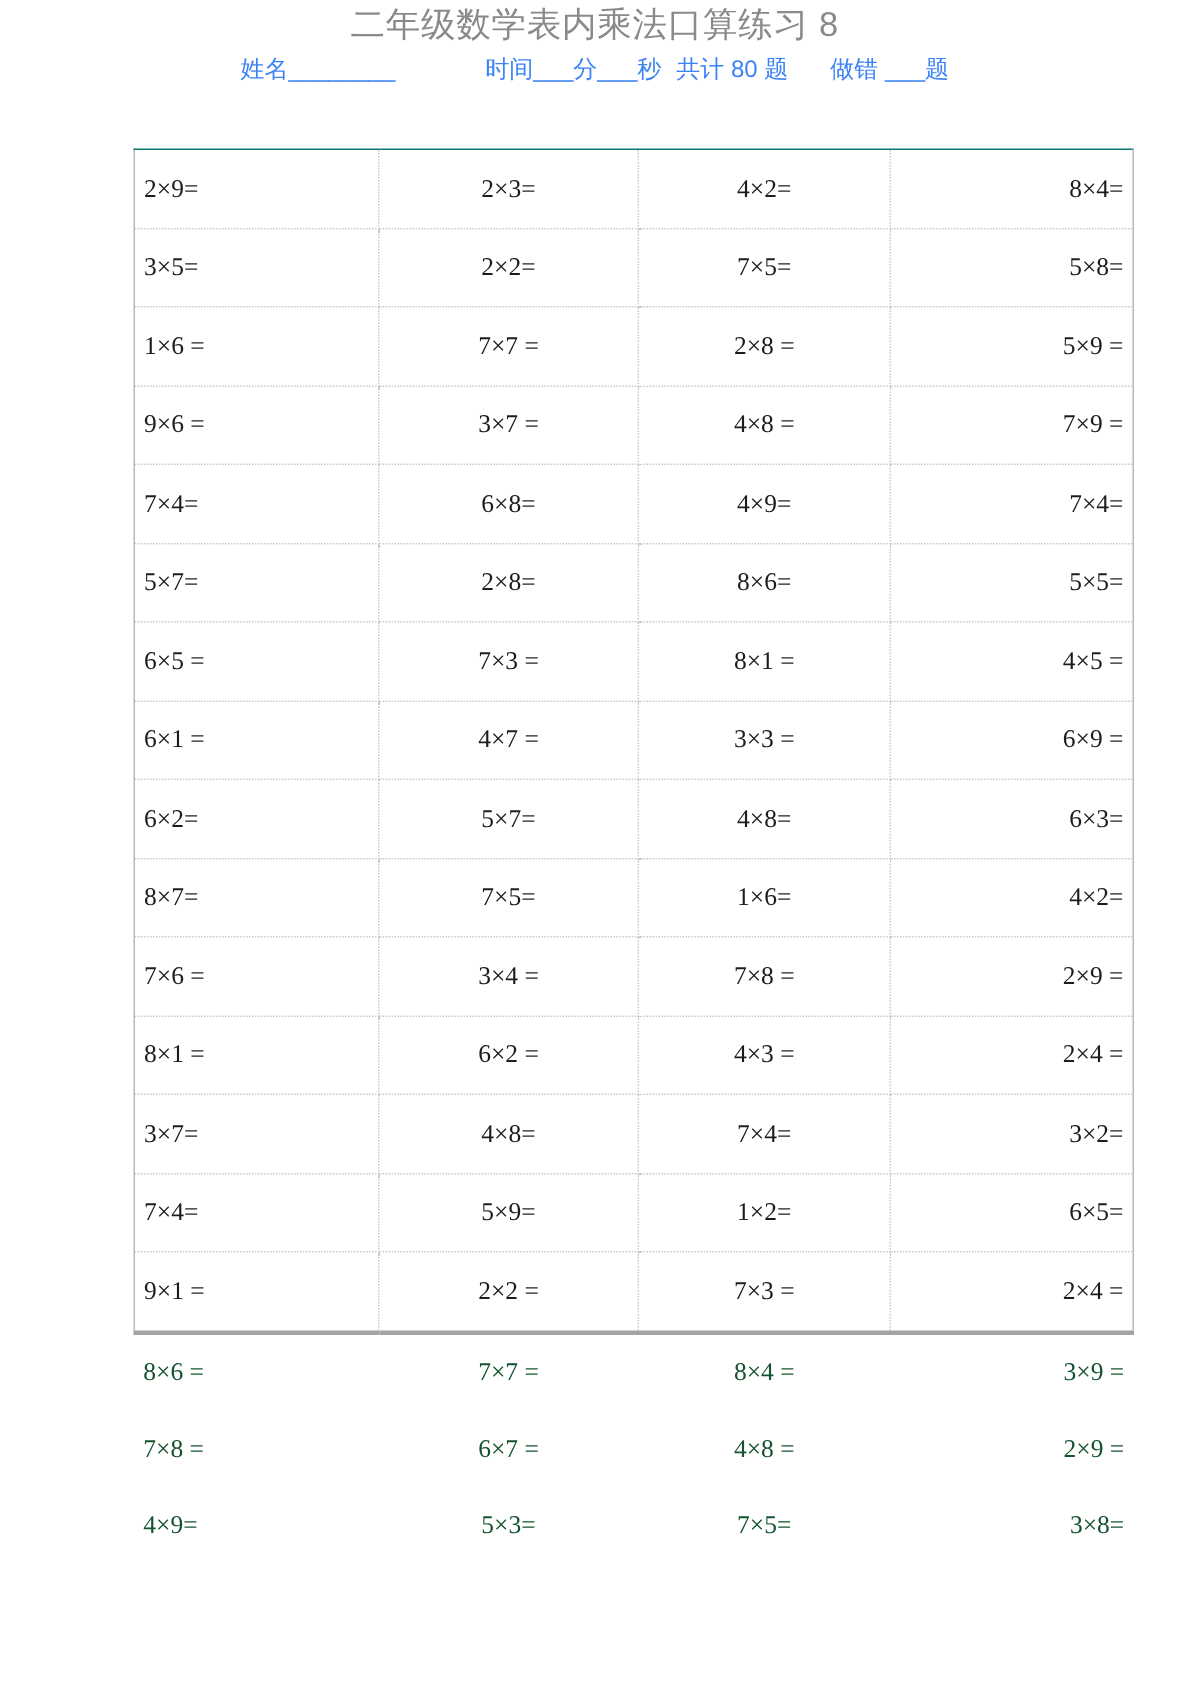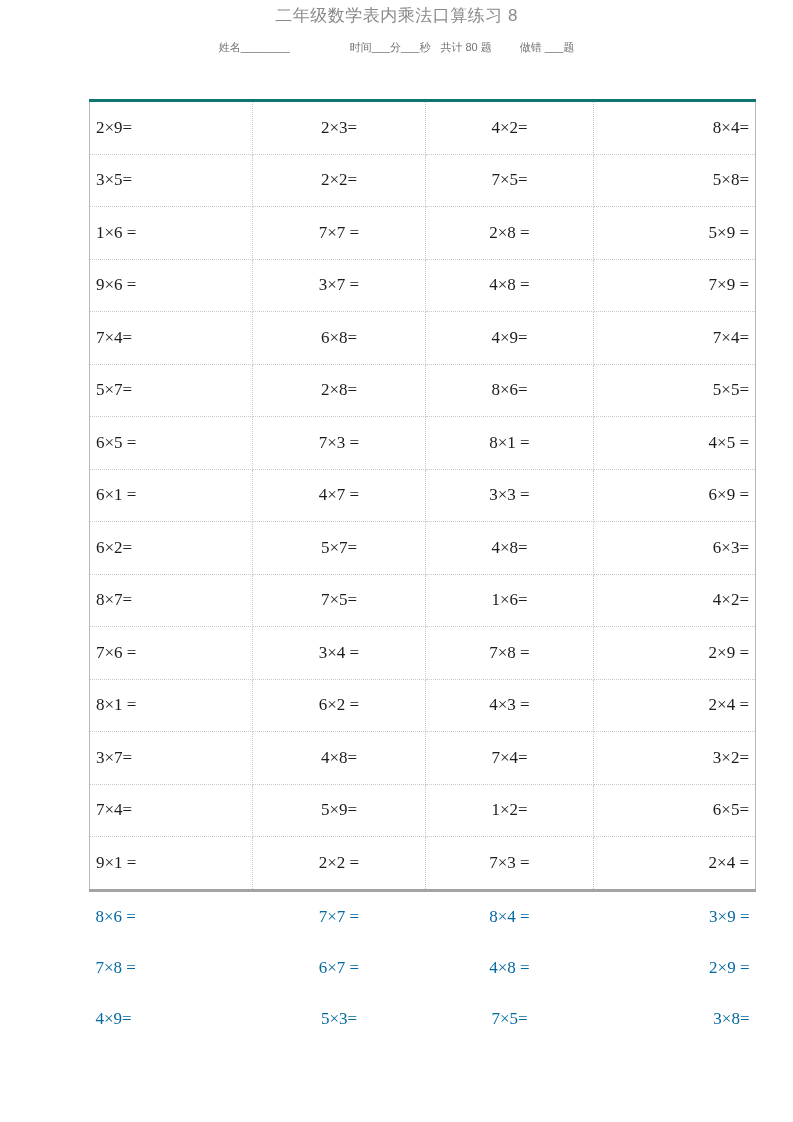--- a/index.html
+++ b/index.html
@@ -14,33 +14,33 @@
     font-family: "Liberation Serif", "DejaVu Serif", serif;
     overflow: hidden;
   }
 
   
   #worksheet-header {
     padding-top: 2px;
   }
   #page-title {
     text-align: center;
-    font-size: 17px;
+    font-size: 23px;
     line-height: 28px;
     color: #8a8a8a;
     letter-spacing: 0.5px;
     font-family: "Liberation Sans", "DejaVu Sans", sans-serif;
     font-weight: 500;
     white-space: pre;
   }
   #meta-line {
     margin-top: 6px;
-    font-size: 11px;
+    font-size: 16px;
     line-height: 22px;
-    color: #737373;
+    color: #3b82f6;
     font-family: "Liberation Sans", "DejaVu Sans", sans-serif;
     display: flex;
     justify-content: center;
     align-items: baseline;
     white-space: pre;
   }
   #meta-line .meta-item { display: inline-block; }
   #meta-name      { margin-right: 60px; }
   #meta-time      { margin-right: 10px; }
   #meta-total     { margin-right: 28px; }
@@ -61,29 +61,29 @@
     color: #1c1c1c;
     font-family: "Liberation Serif", "DejaVu Serif", serif;
     padding: 0 6px;
     white-space: pre;
     vertical-align: middle;
   }
   
   #problem-grid tr.bordered td {
     border: 1px dotted #c9c9c9;
   }
-  #problem-grid tr.bordered.first td { border-top: 3px solid #0f766e; }
+  #problem-grid tr.bordered.first td { border-top: 1px solid #0f766e; }
   #problem-grid tr.bordered.last  td { border-bottom: 3px solid #a3a3a3; }
   #problem-grid tr.bordered td.c1 { border-left: 1px solid #b8b8b8; }
   #problem-grid tr.bordered td.c4 { border-right: 1px solid #b8b8b8; text-align: right; }
 
   
   #problem-grid tr.faded td {
     border: none;
-    color: #0369a1;
+    color: #14532d;
     height: 51px;
   }
 
   #problem-grid td.c1 { text-align: left;   width: 150px; }
   #problem-grid td.c2 { text-align: center; width: 160px; }
   #problem-grid td.c3 { text-align: center; width: 155px; }
   #problem-grid td.c4 { text-align: right;  width: 149px; }
 </style>
 </head>
 <body>

